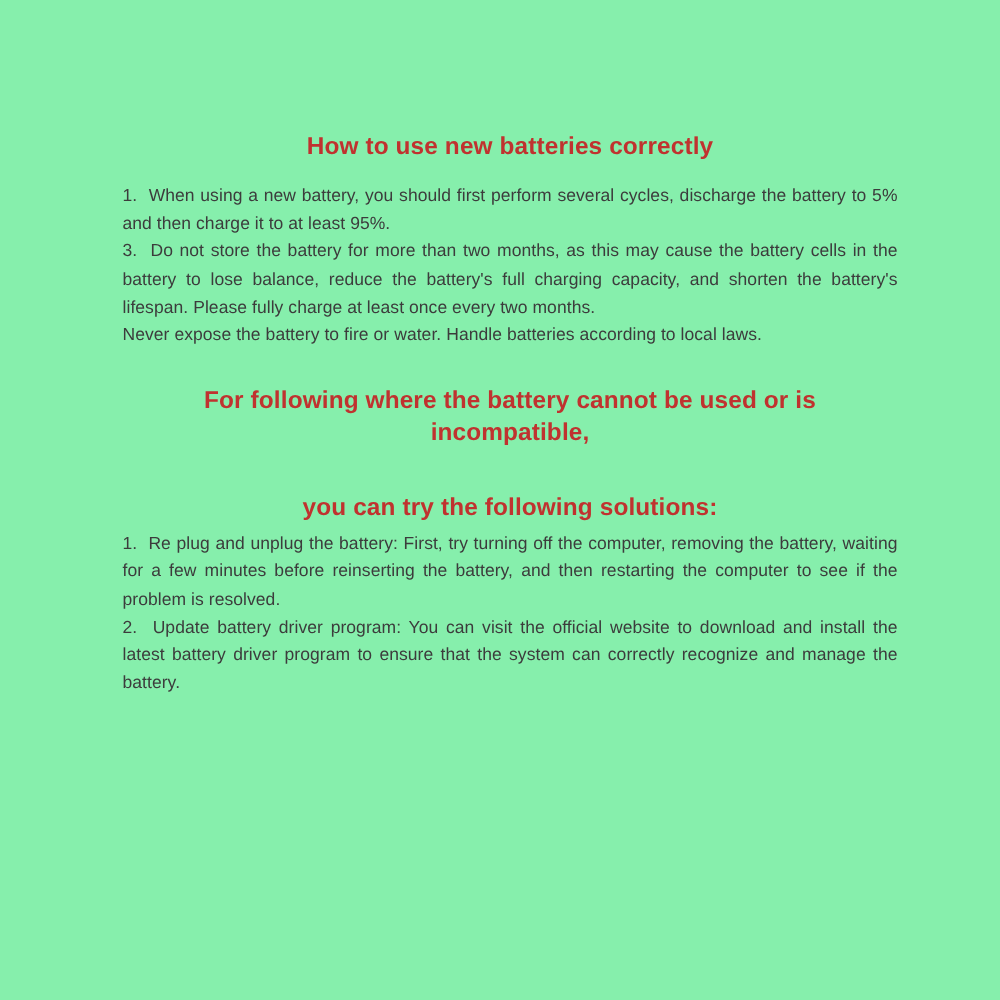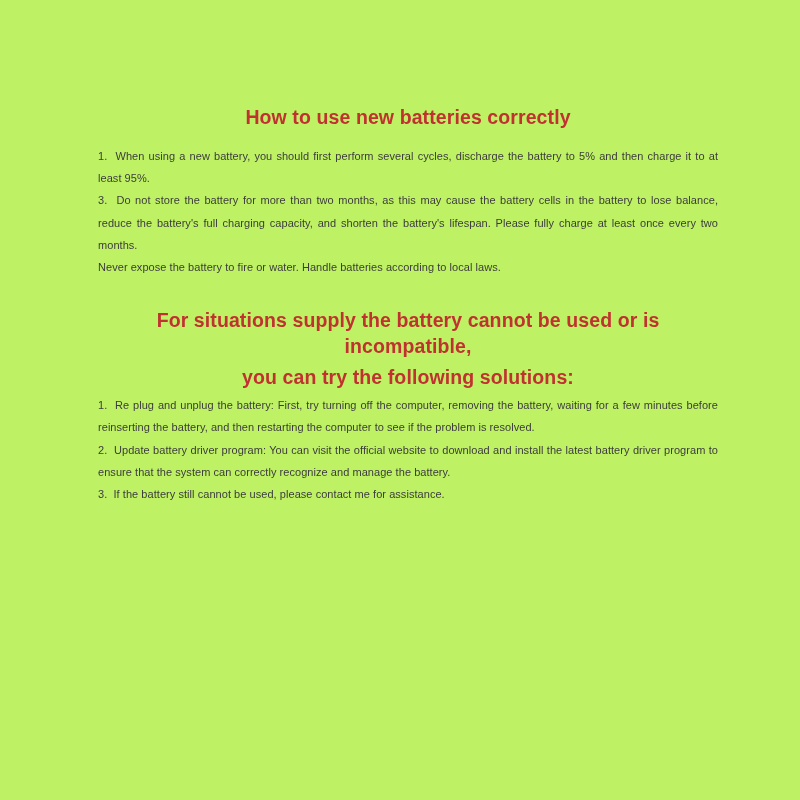--- a/index.html
+++ b/index.html
@@ -4,66 +4,65 @@
 <style>
   html, body {
     margin: 0;
     padding: 0;
     background: #ffffff;
   }
   .doc {
     position: relative;
     width: 800px;
     height: 800px;
-    background: #bef264;
+    background: #86efac;
     font-family: "Liberation Sans", sans-serif;
     overflow: hidden;
     box-sizing: border-box;
     padding: 104px 82px 0 98px;
   }
   .heading {
     margin: 0;
     text-align: center;
     color: #c0322f;
     font-size: 19.5px;
     line-height: 26px;
     font-weight: bold;
     letter-spacing: 0.1px;
   }
   .body-block {
     margin-top: 15px;
   }
   .body-text {
     margin: 0;
     color: #3c3c3c;
-    font-size: 11px;
+    font-size: 14px;
     line-height: 22.2px;
     text-align: justify;
     letter-spacing: 0.05px;
   }
   .heading2-line1 { margin-top: 29px; }
-  .heading2-line2 { margin-top: 5px; }
+  .heading2-line2 { margin-top: 34px; }
   .solutions-block { margin-top: 4px; }
 </style>
 </head>
 <body>
 
 <div class="doc">
 
   <h1 class="heading">How to use new batteries correctly</h1>
 
   <div class="body-block">
     <p class="body-text">1.&nbsp; When using a new battery, you should first perform several cycles, discharge the battery to 5% and then charge it to at least 95%.</p>
     <p class="body-text">3.&nbsp; Do not store the battery for more than two months, as this may cause the battery cells in the battery to lose balance, reduce the battery's full charging capacity, and shorten the battery's lifespan. Please fully charge at least once every two months.</p>
     <p class="body-text">Never expose the battery to fire or water. Handle batteries according to local laws.</p>
   </div>
 
-  <h2 class="heading heading2-line1">For situations supply the battery cannot be used or is incompatible,</h2>
+  <h2 class="heading heading2-line1">For following where the battery cannot be used or is incompatible,</h2>
 
   <h2 class="heading heading2-line2">you can try the following solutions:</h2>
 
   <div class="body-block solutions-block">
     <p class="body-text">1.&nbsp; Re plug and unplug the battery: First, try turning off the computer, removing the battery, waiting for a few minutes before reinserting the battery, and then restarting the computer to see if the problem is resolved.</p>
     <p class="body-text">2.&nbsp; Update battery driver program: You can visit the official website to download and install the latest battery driver program to ensure that the system can correctly recognize and manage the battery.</p>
-    <p class="body-text">3.&nbsp; If the battery still cannot be used, please contact me for assistance.</p>
   </div>
 
 </div>
 
 </body></html>

